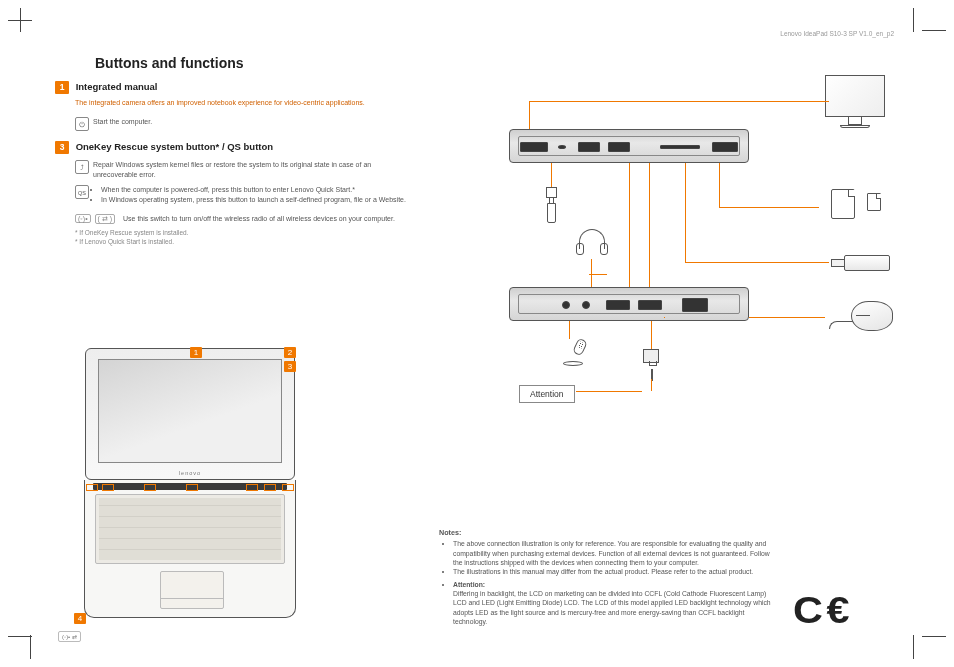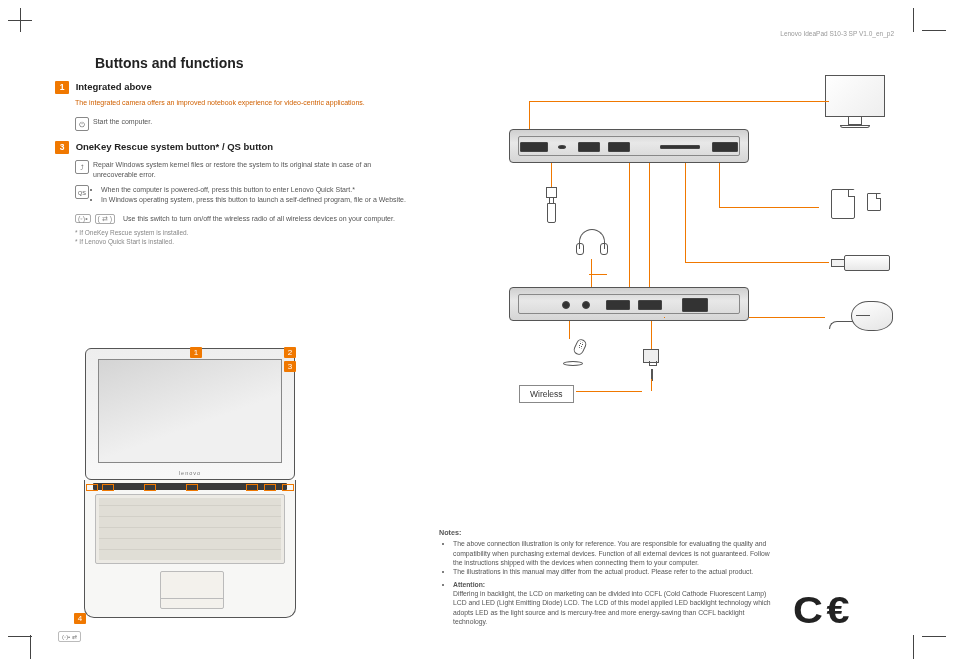--- a/index.html
+++ b/index.html
@@ -220,21 +220,21 @@
 <div class="header-path">Lenovo IdeaPad S10-3 SP V1.0_en_p2</div>
 
 <div class="page">
 
   <div class="col">
     <h2>Buttons and functions</h2>
 
     <div class="item">
       <div class="item-title">
         <span class="numbox">1</span>
-        <span>Integrated above</span>
+        <span>Integrated manual</span>
       </div>
       <div class="item-desc item-desc-orange">The integrated camera offers an improved notebook experience for video-centric applications.</div>
     </div>
 
     <div class="item">
       <div class="iconrow">
         <span class="iconbox">⏻</span>
         <span class="txt">Start the computer.</span>
       </div>
     </div>
@@ -346,21 +346,21 @@
           <div class="cup r"></div>
       </div>
       <div class="mic">
         <div class="head"></div>
           <div class="base"></div>
       </div>
       <div class="eth-plug">
         <div class="head"></div>
           <div class="cable"></div>
       </div>
-      <div class="eth-label">Wireless</div>
+      <div class="eth-label">Attention</div>
 
       <div class="wire h" style="top:42px; left:90px; width:300px;"></div>
       <div class="wire v" style="top:42px; left:90px; height:28px;"></div>
 
       <div class="wire h" style="top:148px; left:280px; width:100px;"></div>
       <div class="wire v" style="top:104px; left:280px; height:44px;"></div>
 
       <div class="wire h" style="top:203px; left:246px; width:144px;"></div>
       <div class="wire v" style="top:104px; left:246px; height:100px;"></div>
 

